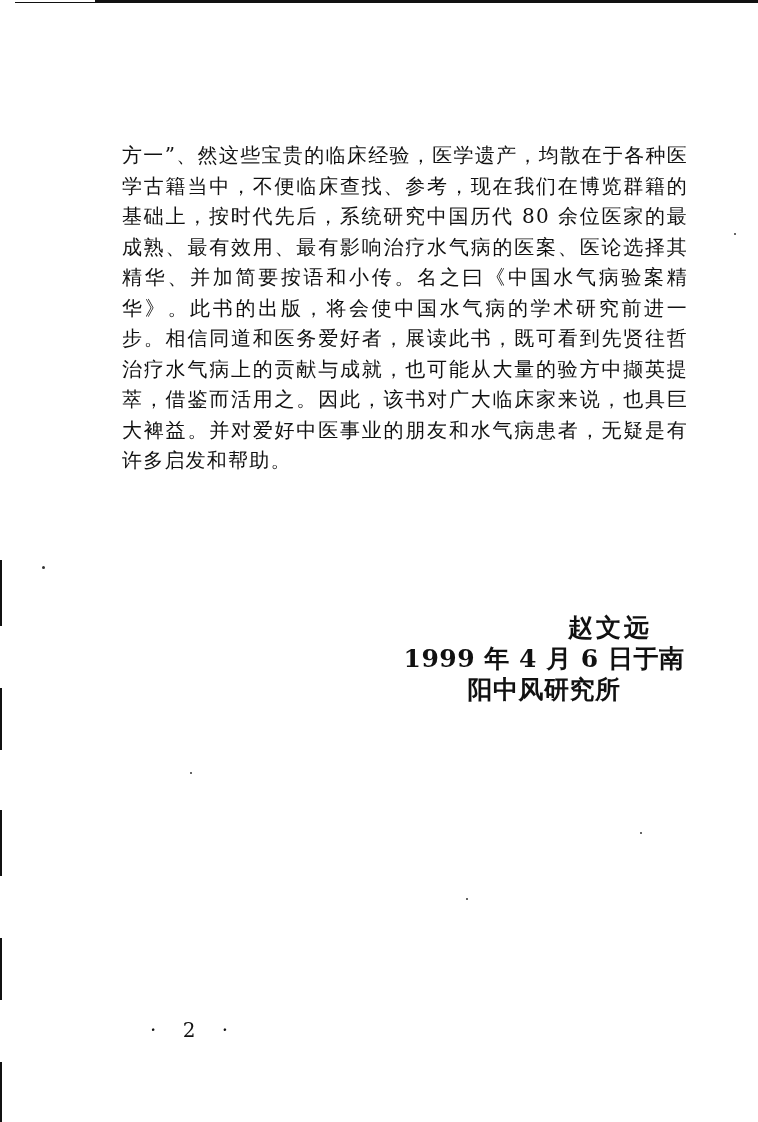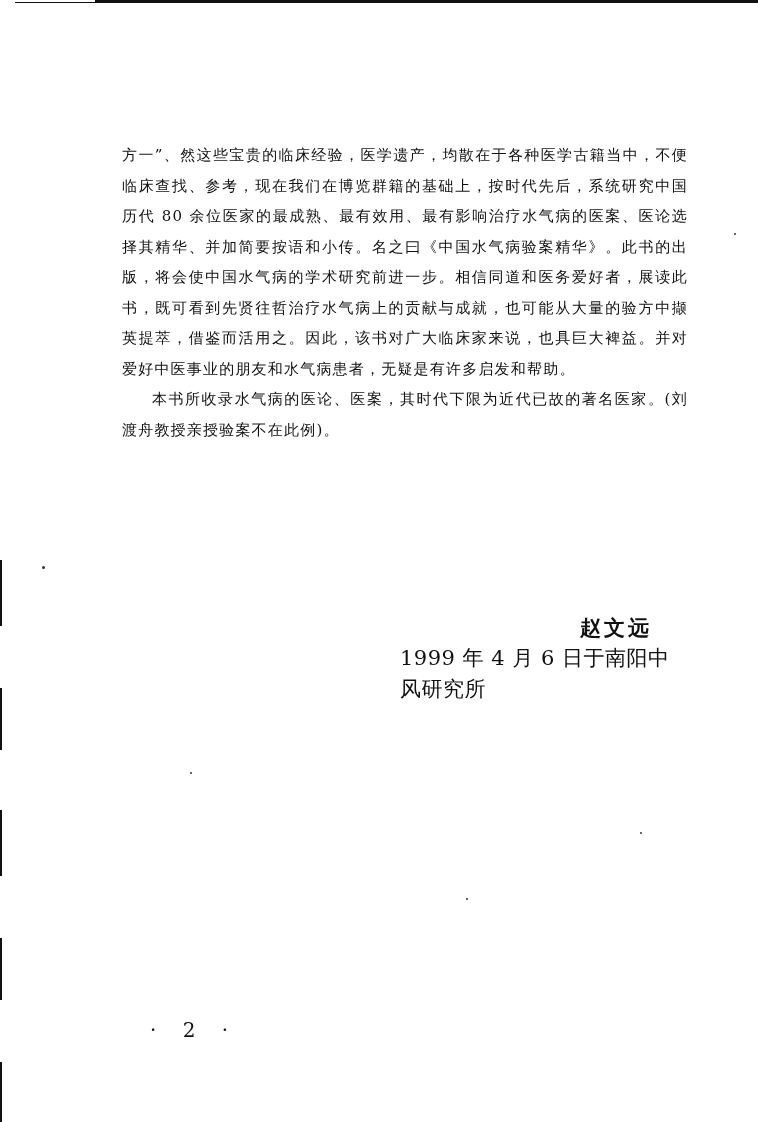--- a/index.html
+++ b/index.html
@@ -9,46 +9,45 @@
     font-family: "DejaVu Serif", "Liberation Serif", serif;
   }
   .top-rule {
     position: absolute; left: 15px; top: 0; width: 743px; height: 3px; background: #111;
   }
   .top-rule-thin {
     position: absolute; left: 15px; top: 0; width: 80px; height: 2px; background: #fff;
   }
   .text-block {
     position: absolute; left: 122px; top: 140px; width: 566px;
-    font-size: 15px; line-height: 30.5px; letter-spacing: 1.2px;
+    font-size: 20px; line-height: 30.5px; letter-spacing: 1.2px;
     text-align: justify; text-justify: inter-character;
   }
   .para { margin: 0; }
   .para.indent { text-indent: 2em; }
   .signature {
     position: absolute; left: 400px; top: 612px; width: 288px;
-    font-size: 21px; line-height: 31px;
+    font-size: 25px; line-height: 31px;
   }
   .sig-name { text-align: right; padding-right: 36px; font-weight: bold; letter-spacing: 3px; }
-  .sig-date { text-align: left; letter-spacing: 0.5px; font-weight: normal; }
+  .sig-date { text-align: center; letter-spacing: 0.5px; font-weight: bold; }
   .page-number {
     position: absolute; left: 150px; top: 1018px; font-size: 20px; letter-spacing: 10px;
   }
   .edge-mark { position: absolute; background: #111; width: 2px; }
   .speck { position: absolute; width: 3px; height: 3px; background: #333; border-radius: 50%; }
 </style>
 </head>
 <body>
 
 <div class="top-rule"></div>
 <div class="top-rule-thin"></div>
 
 <div class="text-block">
   <p class="para">方一”、然这些宝贵的临床经验，医学遗产，均散在于各种医学古籍当中，不便临床查找、参考，现在我们在博览群籍的基础上，按时代先后，系统研究中国历代 80 余位医家的最成熟、最有效用、最有影响治疗水气病的医案、医论选择其精华、并加简要按语和小传。名之曰《中国水气病验案精华》。此书的出版，将会使中国水气病的学术研究前进一步。相信同道和医务爱好者，展读此书，既可看到先贤往哲治疗水气病上的贡献与成就，也可能从大量的验方中撷英提萃，借鉴而活用之。因此，该书对广大临床家来说，也具巨大裨益。并对爱好中医事业的朋友和水气病患者，无疑是有许多启发和帮助。</p>
-  <p class="para indent">本书所收录水气病的医论、医案，其时代下限为近代已故的著名医家。(刘渡舟教授亲授验案不在此例)。</p>
 </div>
 
 <div class="signature">
   <div class="sig-name">赵文远</div>
   <div class="sig-date">1999 年 4 月 6 日于南阳中风研究所</div>
 </div>
 
 <div class="page-number">· 2 ·</div>
 
 <div class="edge-mark" style="left:0;top:560px;height:66px;"></div>

